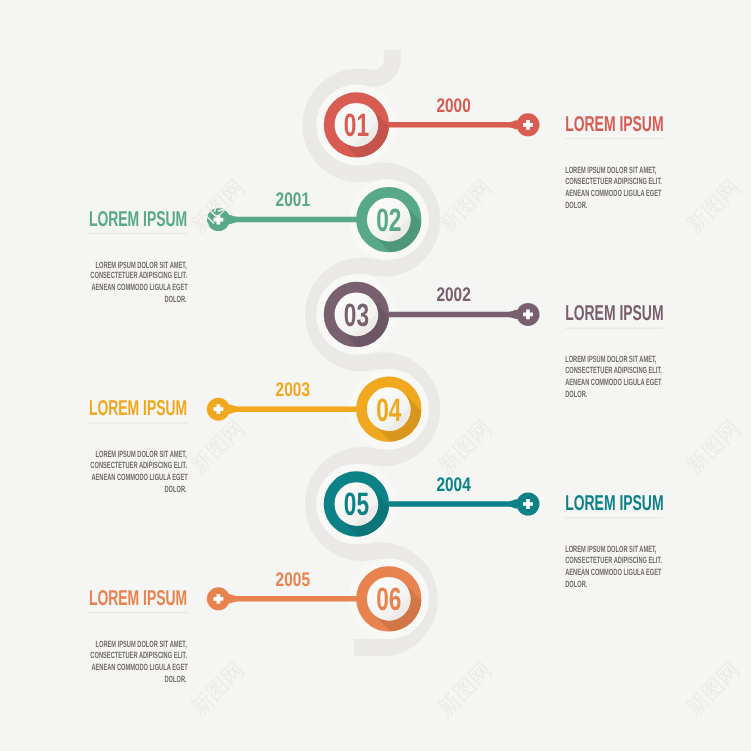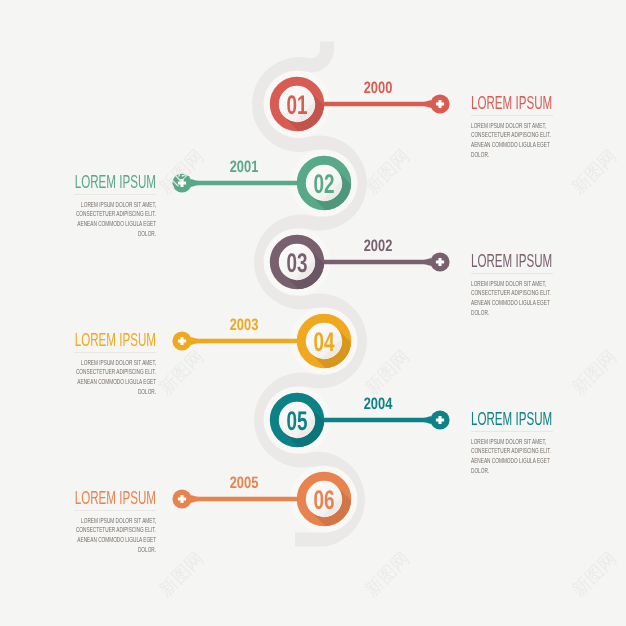--- a/index.html
+++ b/index.html
@@ -5,25 +5,25 @@
   html,body{margin:0;padding:0;}
   body{width:626px;height:626px;background:#f5f5f4;
        font-family:"Liberation Sans",sans-serif;overflow:hidden;}
   #stage{position:relative;width:626px;height:620px;background:#f5f5f4;}
   svg.layer{position:absolute;left:0;top:0;}
   #art text{text-rendering:geometricPrecision;}
   #art{will-change:transform;}
   #art text{-webkit-font-smoothing:antialiased;}
   #wm{position:absolute;left:0;top:0;width:626px;height:626px;pointer-events:none;}
   .txtblock{position:absolute;}
-  .head{font-weight:normal;font-size:18px;line-height:13px;}
+  .head{font-weight:bold;font-size:18px;line-height:13px;}
   .head span{display:inline-block;white-space:nowrap;transform:scaleX(0.645);}
   .rule{height:1px;background:#e8e7e5;margin-top:4.5px;width:82px;}
   .lt .rule{margin-left:auto;}
-  .body{font-size:7.6px;font-weight:normal;line-height:9.8px;color:#736c66;margin-top:5px;}
+  .body{font-size:7.6px;font-weight:bold;line-height:9.8px;color:#736c66;margin-top:21px;}
   .body span{display:inline-block;white-space:nowrap;transform:scaleX(0.625);}
   .rt .head span,.rt .body span{transform-origin:left center;}
   .rt{left:471px;width:130px;text-align:left;}
   .lt .head span,.lt .body span{transform-origin:right center;}
   .lt{text-align:right;right:470px;width:130px;}
 </style>
 </head>
 <body>
 
 <div id="stage">

